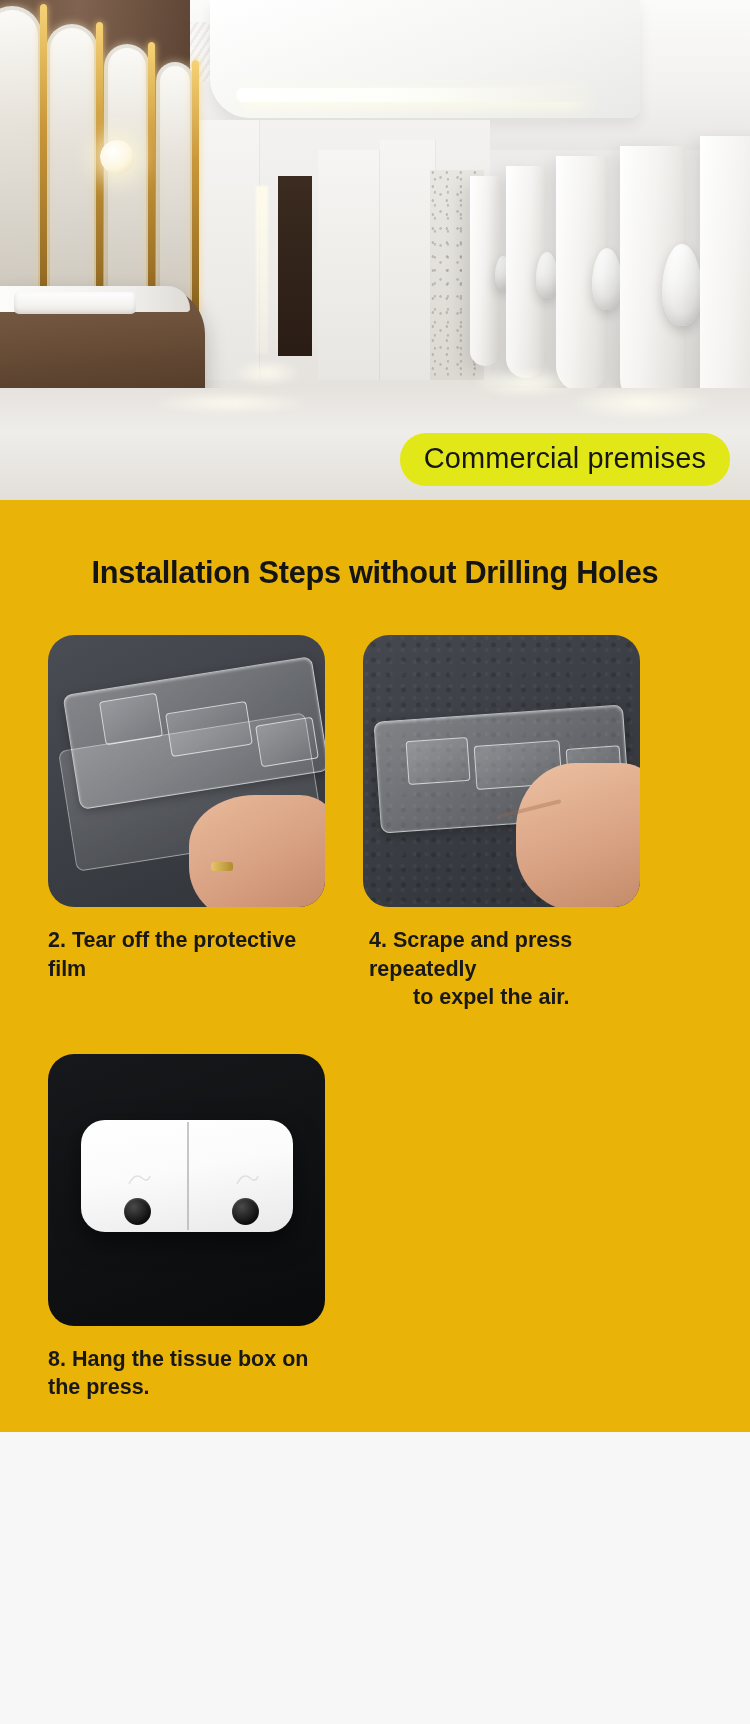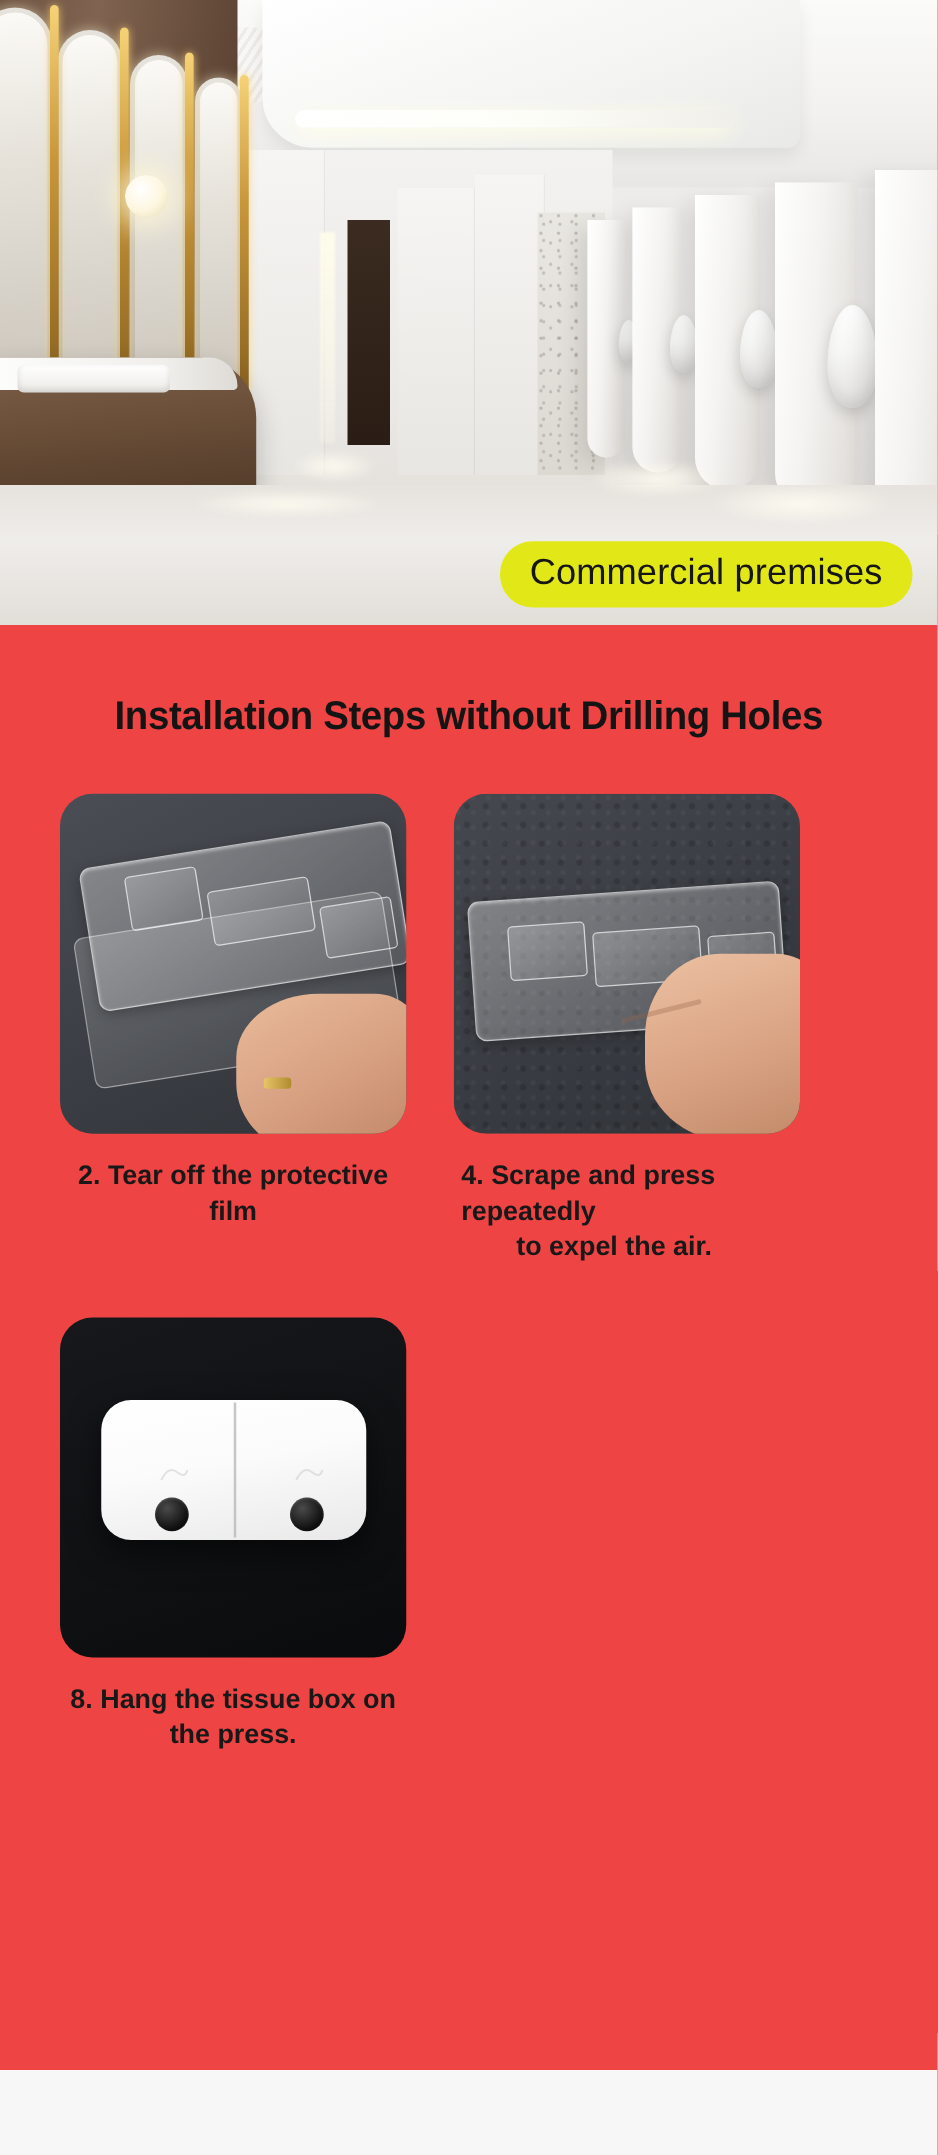--- a/index.html
+++ b/index.html
@@ -2,21 +2,21 @@
 <html><head>
 <meta charset="utf-8">
 <style>
   * { margin:0; padding:0; box-sizing:border-box; }
   html,body { width:750px; height:1724px; }
   body {
     font-family:"Liberation Sans", sans-serif;
     background:#f7f7f7;
     overflow:hidden;
   }
-  .page { position:relative; width:750px; height:1656px; background:#ef4444; }
+  .page { position:relative; width:750px; height:1432px; background:#eab308; }
 
   
   .hero { position:relative; width:750px; height:500px; overflow:hidden;
           background:linear-gradient(180deg,#f2f1ef 0%,#e9e8e6 55%,#ddd9d4 100%); }
 
   .hero-ceiling { position:absolute; left:0; top:0; width:750px; height:150px;
     background:linear-gradient(180deg,#fbfbfa 0%,#f2f1f0 60%,#e8e7e5 100%); }
   .ceil-slab { position:absolute; left:210px; top:0; width:430px; height:118px;
     background:linear-gradient(160deg,#ffffff 0%,#f4f4f3 60%,#e9e9e7 100%);
     border-bottom-left-radius:40px; border-bottom-right-radius:10px;
@@ -129,21 +129,21 @@
   .steps { padding:0 48px; }
   .steps h2 { text-align:center; font-size:32px; font-weight:bold; color:#141414;
               padding:54px 0 44px; letter-spacing:-.3px; transform:scaleX(.96); }
   .grid { display:grid; grid-template-columns:277px 277px; column-gap:38px; row-gap:16px; }
   .cell { width:277px; }
   .photo { width:277px; height:272px; border-radius:26px; overflow:hidden;
            position:relative; background:#3a3c41; }
   .cap { font-size:21.5px; font-weight:bold; color:#181818; line-height:1.33;
          padding:19px 0 26px; }
   .cap.left { text-align:left; padding-left:6px; }
-  .cap.center { text-align:center; }
+  .cap.center { text-align:left; }
 
   
   .p1 { background:
       radial-gradient(circle at 18% 22%,rgba(255,255,255,.045) 1.5px,transparent 2.5px),
       radial-gradient(circle at 64% 58%,rgba(255,255,255,.04) 1.5px,transparent 2.5px),
       radial-gradient(circle at 42% 84%,rgba(0,0,0,.12) 2px,transparent 3px),
       linear-gradient(150deg,#53565c 0%,#494c52 40%,#3d4046 100%);
       background-size:11px 11px,15px 15px,13px 13px,100% 100%; }
   .cloth { position:absolute; left:64px; top:92px; width:150px; height:150px;
       background:linear-gradient(160deg,#ffffff 0%,#f4f4f4 45%,#dcdcdc 100%);

